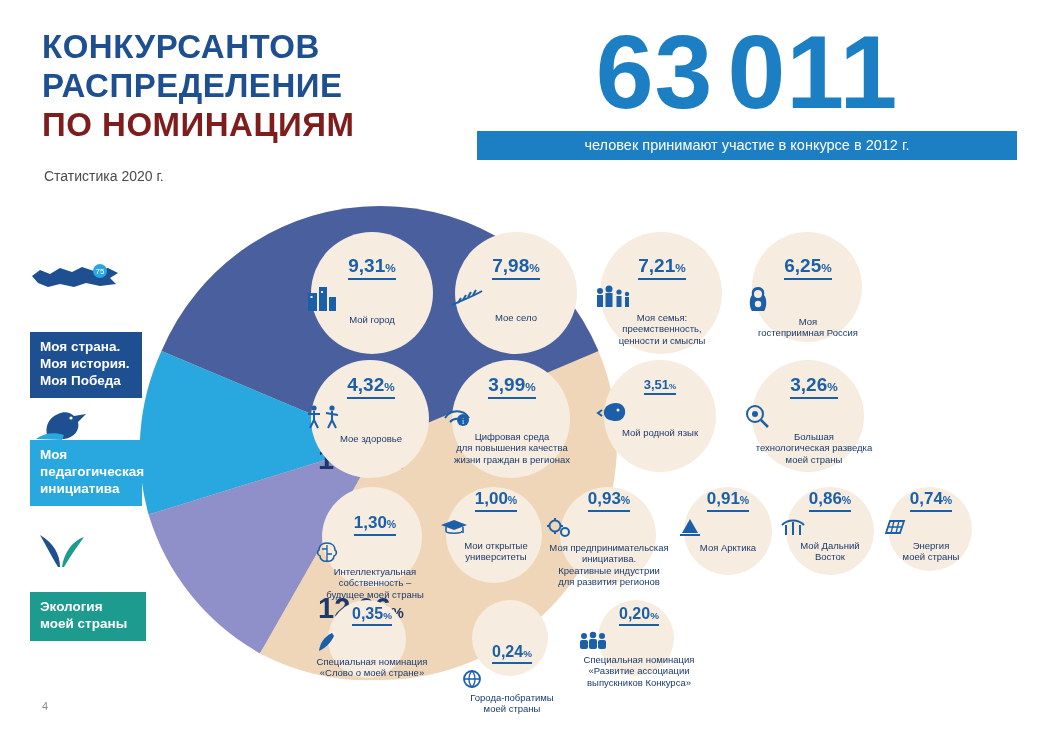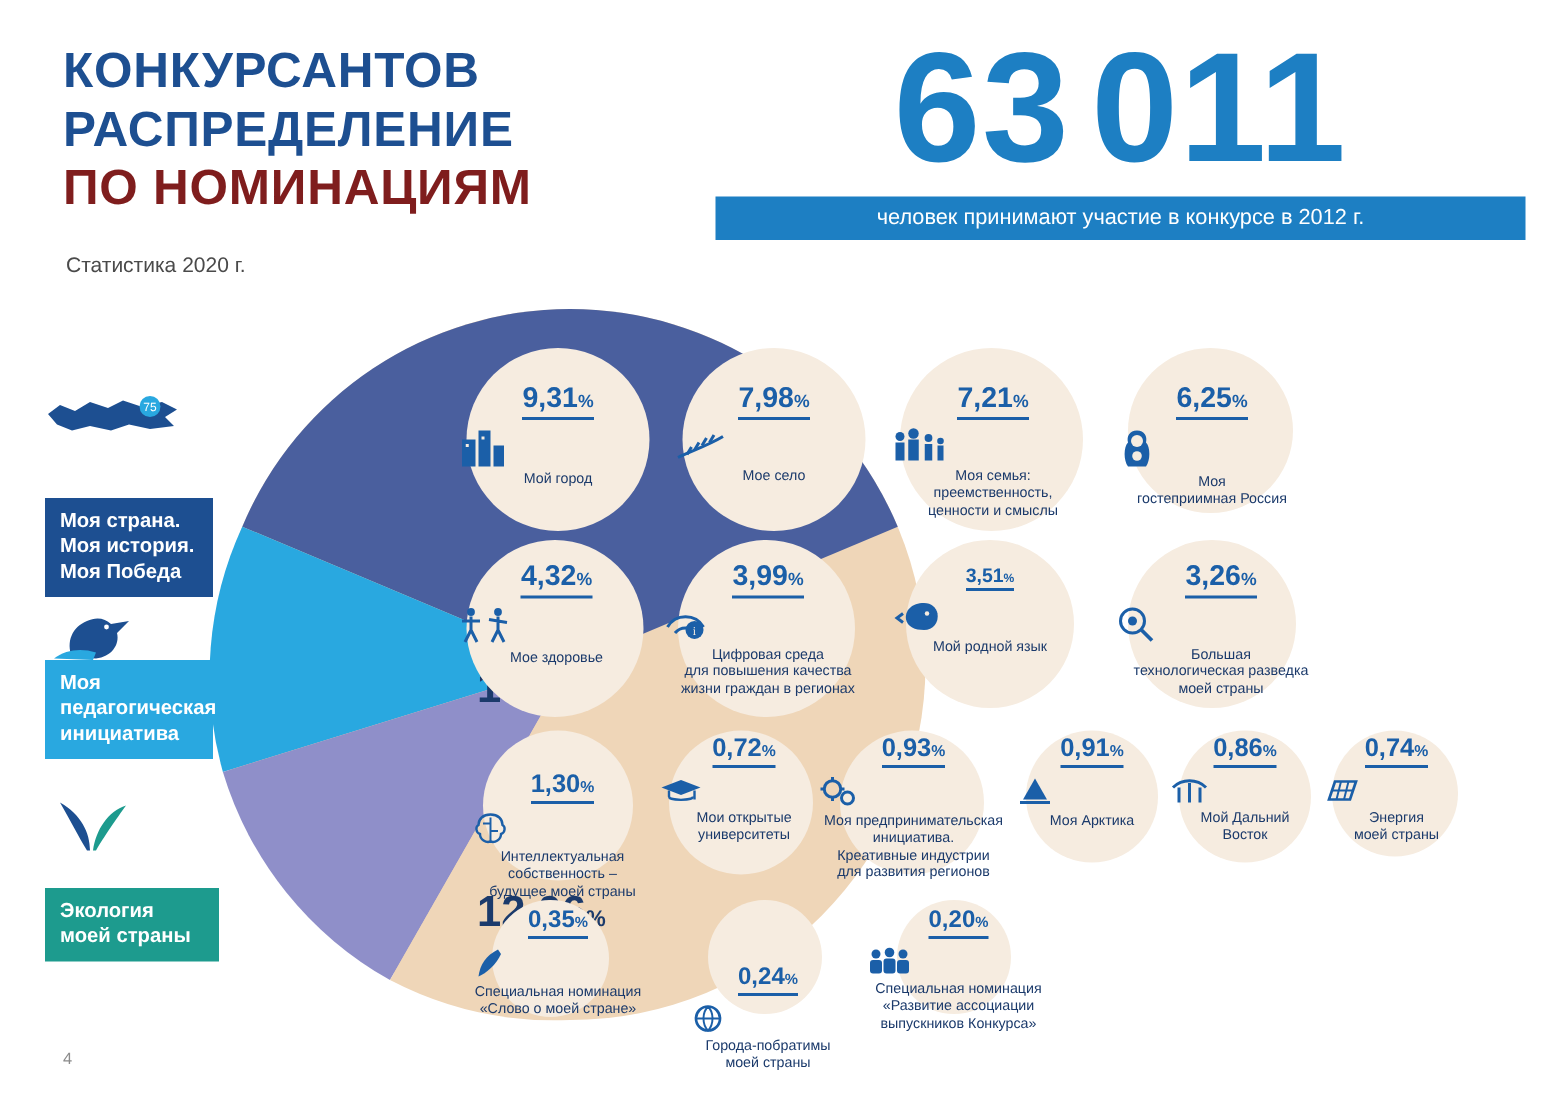--- a/index.html
+++ b/index.html
@@ -368,21 +368,21 @@
     <svg width="26" height="22" viewBox="0 0 26 22">
         <path d="M13 2 C8 2 5 5 5 9 C3 10 3 14 6 15 C6 19 10 21 13 20 C16 21 20 19 20 15 C23 14 23 10 21 9 C21 5 18 2 13 2 Z" stroke="#1b5fa8" stroke-width="1.6" fill="none"></path>
         <path d="M13 4 v16 M8 8 h5 M13 13 h5" stroke="#1b5fa8" stroke-width="1.3"></path>
       </svg>
   </span>
   <div class="bub-label">Интеллектуальная<br>собственность –<br>будущее моей страны</div>
 </div>
 
 <div class="bubble" style="left:446px; top:487px; width:96px; height:96px;"></div>
 <div class="bub-item" style="left:440px; top:490px; width:112px;">
-  <span class="bub-val" style="font-size:17px;"><span>0,72</span><span class="pct">%</span></span>
+  <span class="bub-val" style="font-size:17px;"><span>1,00</span><span class="pct">%</span></span>
   <span class="bub-icon">
     <svg width="28" height="20" viewBox="0 0 28 20">
         <path d="M14 3 L27 8 L14 13 L1 8 Z" fill="#1b5fa8"></path>
         <path d="M23 10 v6" stroke="#1b5fa8" stroke-width="1.6"></path>
         <path d="M6 10 v4 C6 17 22 17 22 14" stroke="#1b5fa8" stroke-width="1.6" fill="none"></path>
       </svg>
   </span>
   <div class="bub-label">Мои открытые<br>университеты</div>
 </div>
 

